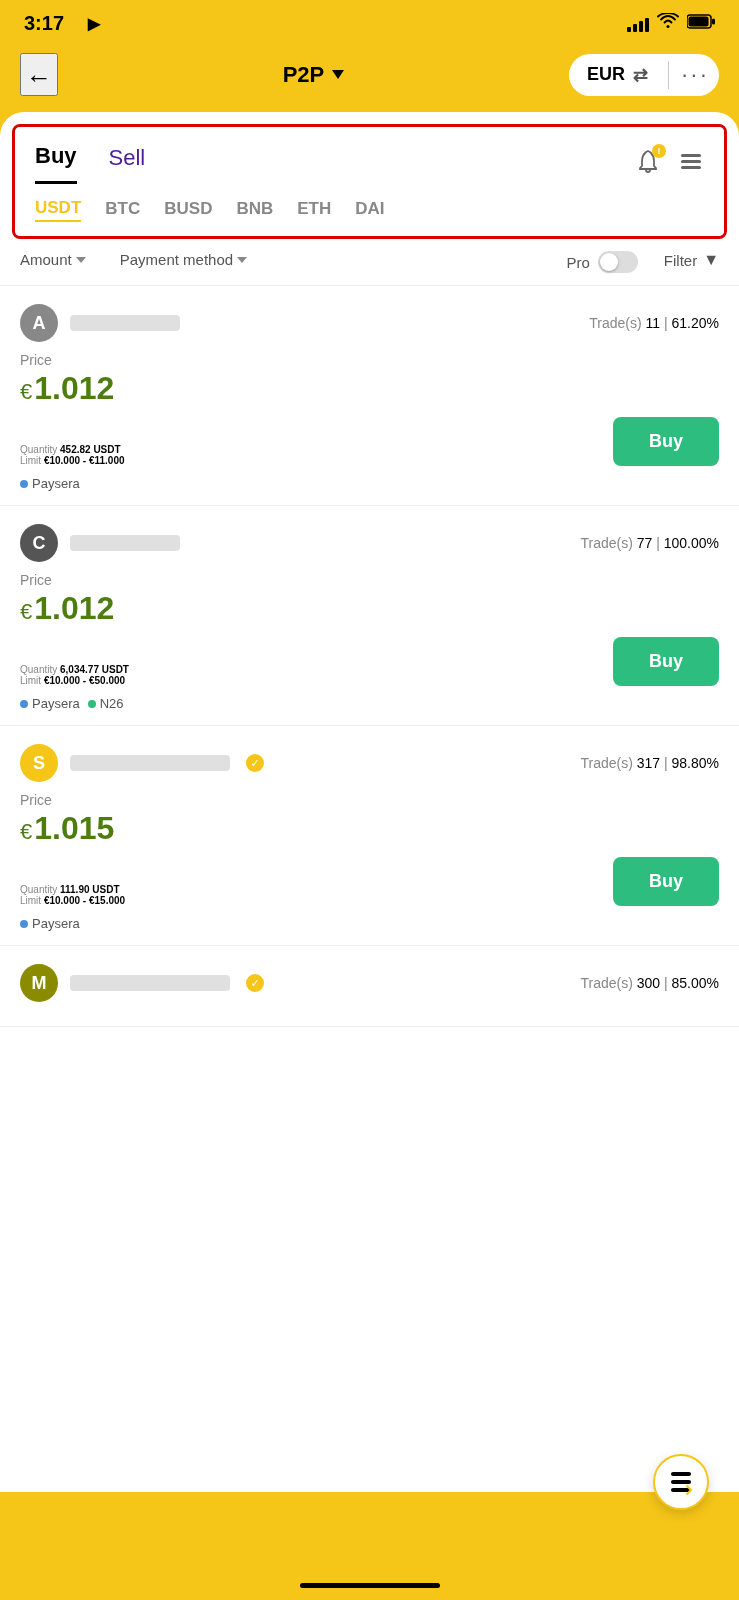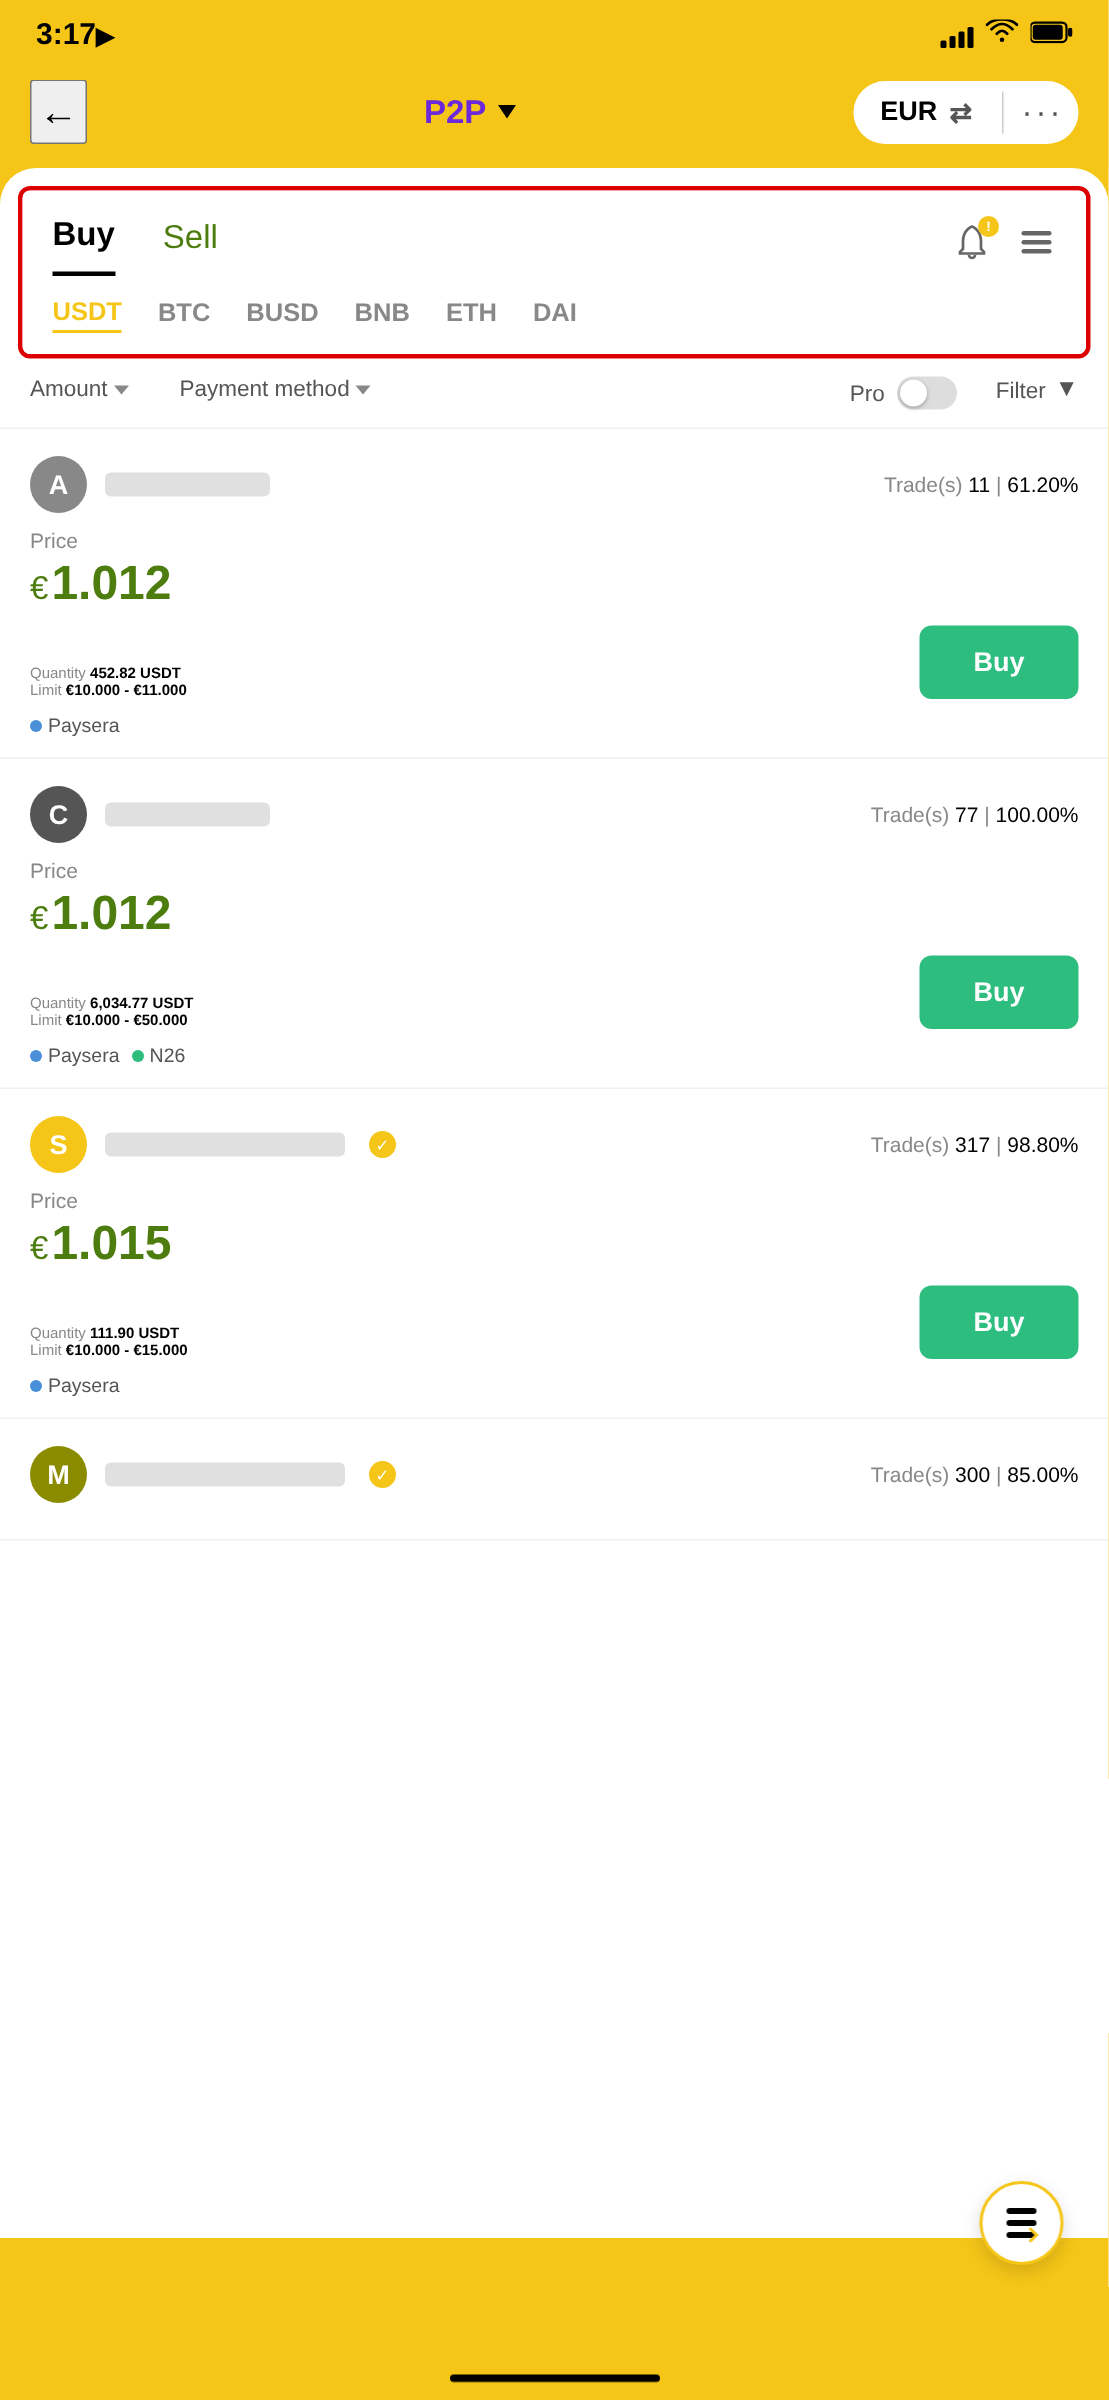--- a/index.html
+++ b/index.html
@@ -59,21 +59,21 @@
       color: #000;
       cursor: pointer;
       padding: 4px;
     }
     .header-center {
       display: flex;
       align-items: center;
       gap: 6px;
       font-size: 22px;
       font-weight: 700;
-      color: #6d28d9;
+      color: #000000;
     }
     .header-center .chevron {
       width: 0;
       height: 0;
       border-left: 6px solid transparent;
       border-right: 6px solid transparent;
       border-top: 9px solid #000;
       margin-left: 2px;
     }
     .currency-btn {
@@ -154,21 +154,21 @@
       margin-right: 32px;
       cursor: pointer;
       color: #000;
       border-bottom: 3px solid #000;
     }
     .tab-sell {
       font-size: 22px;
       font-weight: 400;
       padding: 0 0 12px;
       cursor: pointer;
-      color: #4d7c0f;
+      color: #4c1d95;
     }
     .tab-row-icons {
       margin-left: auto;
       display: flex;
       gap: 16px;
       align-items: center;
     }
 
     
     .crypto-tabs {
@@ -412,21 +412,21 @@
       width: 140px;
       height: 5px;
       background: #000;
       border-radius: 3px;
     }
   </style>
 </head>
 <body>
 
 <div class="status-bar">
-  <div style="display:flex;align-items:center;gap:0;">
+  <div style="display:flex;align-items:center;gap:24px;">
     <span class="status-time">3:17</span>
     <span style="font-size:16px;font-weight:700;">▶</span>
   </div>
   <div class="status-icons">
     <div class="signal-bars">
       <div class="signal-bar" style="height:5px;"></div>
       <div class="signal-bar" style="height:8px;"></div>
       <div class="signal-bar" style="height:11px;"></div>
       <div class="signal-bar" style="height:14px;"></div>
     </div>

